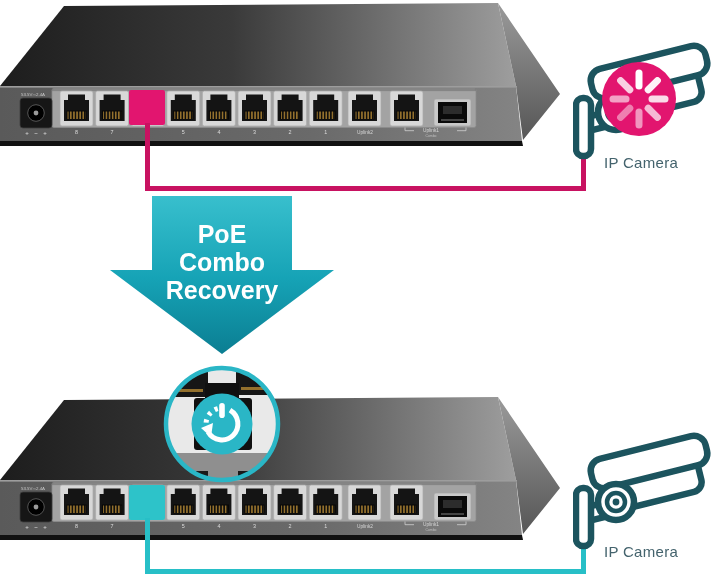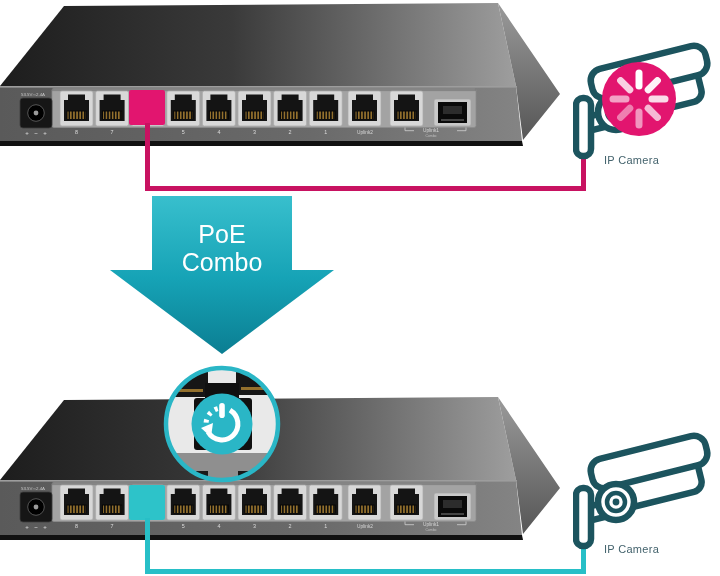--- a/index.html
+++ b/index.html
@@ -1,25 +1,25 @@
 <!DOCTYPE html>
 <html style="--pink: #e2156f; --pink_cable: #c81261; --teal: #2dc3c9; --teal_cable: #27bfc7; --arrow_top: #38bfcd; --arrow_mid: #16a3b6; --arrow_bottom: #0b7e92; --ring: #2ab6c6; --camera: #1c545e; --label_text: #44636d;"><head>
 <meta charset="utf-8">
 <style>
   html,body{margin:0;padding:0;background:#fff}
   #canvas{position:relative;width:720px;height:576px;background:#fff;overflow:hidden;
           font-family:"Liberation Sans",sans-serif}
   .abs{position:absolute}
   .cable{position:absolute}
-  .iplabel{position:absolute;font-size:11px;color:var(--label_text,#44636d);letter-spacing:.3px}
+  .iplabel{position:absolute;font-size:15px;color:var(--label_text,#44636d);letter-spacing:.3px}
   #arrow{position:absolute;left:110px;top:196px;width:224px;height:158px;
          background:linear-gradient(180deg,var(--arrow_top,#38bfcd) 0%,var(--arrow_mid,#16a3b6) 52%,var(--arrow_bottom,#0b7e92) 100%);
          clip-path:polygon(42px 0,182px 0,182px 74px,224px 74px,112px 158px,0 74px,42px 74px);
          display:flex;flex-direction:column;align-items:center;box-sizing:border-box;padding-top:24px;
-         color:#fff;font-weight:normal;font-size:25px;line-height:28px;text-align:center}
+         color:#fff;font-weight:bold;font-size:25px;line-height:28px;text-align:center}
   
   .pb{fill:#d8d8d8;stroke:#aaa;stroke-width:.7}
   .pk{fill:#141414}
   .pcav{fill:#060606}
   .ppins{fill:url(#pins)}
   .pl{fill:#dcdcdc;font-size:5.4px;text-anchor:middle;font-family:"Liberation Sans",sans-serif}
   .pl2{fill:#d6d6d6;font-size:4.8px;text-anchor:middle;font-family:"Liberation Sans",sans-serif}
   .pl3{fill:#c0c0c0;font-size:3.4px;text-anchor:middle;font-family:"Liberation Sans",sans-serif}
   .pwr{fill:#c9c9c9;font-size:4.4px;font-family:"Liberation Sans",sans-serif}
   .br{stroke:#cfcfcf;stroke-width:.8;fill:none}
@@ -147,20 +147,21 @@
   <div>
     <div class="cable" style="left:129px;top:485px;width:36px;height:35px;background:var(--teal,#2dc3c9);border-radius:2px"></div>
     <div class="cable" style="left:145px;top:518px;width:5px;height:56px;background:var(--teal_cable,#27bfc7)"></div>
     <div class="cable" style="left:145px;top:569px;width:441px;height:5px;background:var(--teal_cable,#27bfc7)"></div>
     <div class="cable" style="left:581px;top:543px;width:5px;height:31px;background:var(--teal_cable,#27bfc7)"></div>
   </div>
 
   <div id="arrow">
     <span>PoE</span>
     <span>Combo</span>
+    <span>Recovery</span>
   </div>
 
   <svg class="abs" style="left:160px;top:363px" width="124" height="124" viewBox="0 0 124 124">
     <g clip-path="url(#magclip)">
       <rect x="0" y="0" width="124" height="124" fill="#e9e9e9"></rect>
       <rect x="0" y="90" width="124" height="34" fill="#8f8f8f"></rect>
       <rect x="8" y="-2" width="40" height="36" rx="2" fill="#161616"></rect>
       <rect x="76" y="-4" width="40" height="36" rx="2" fill="#161616"></rect>
       <rect x="13" y="26" width="30" height="3" fill="#93702d"></rect>
       <rect x="81" y="24" width="30" height="3" fill="#93702d"></rect>

